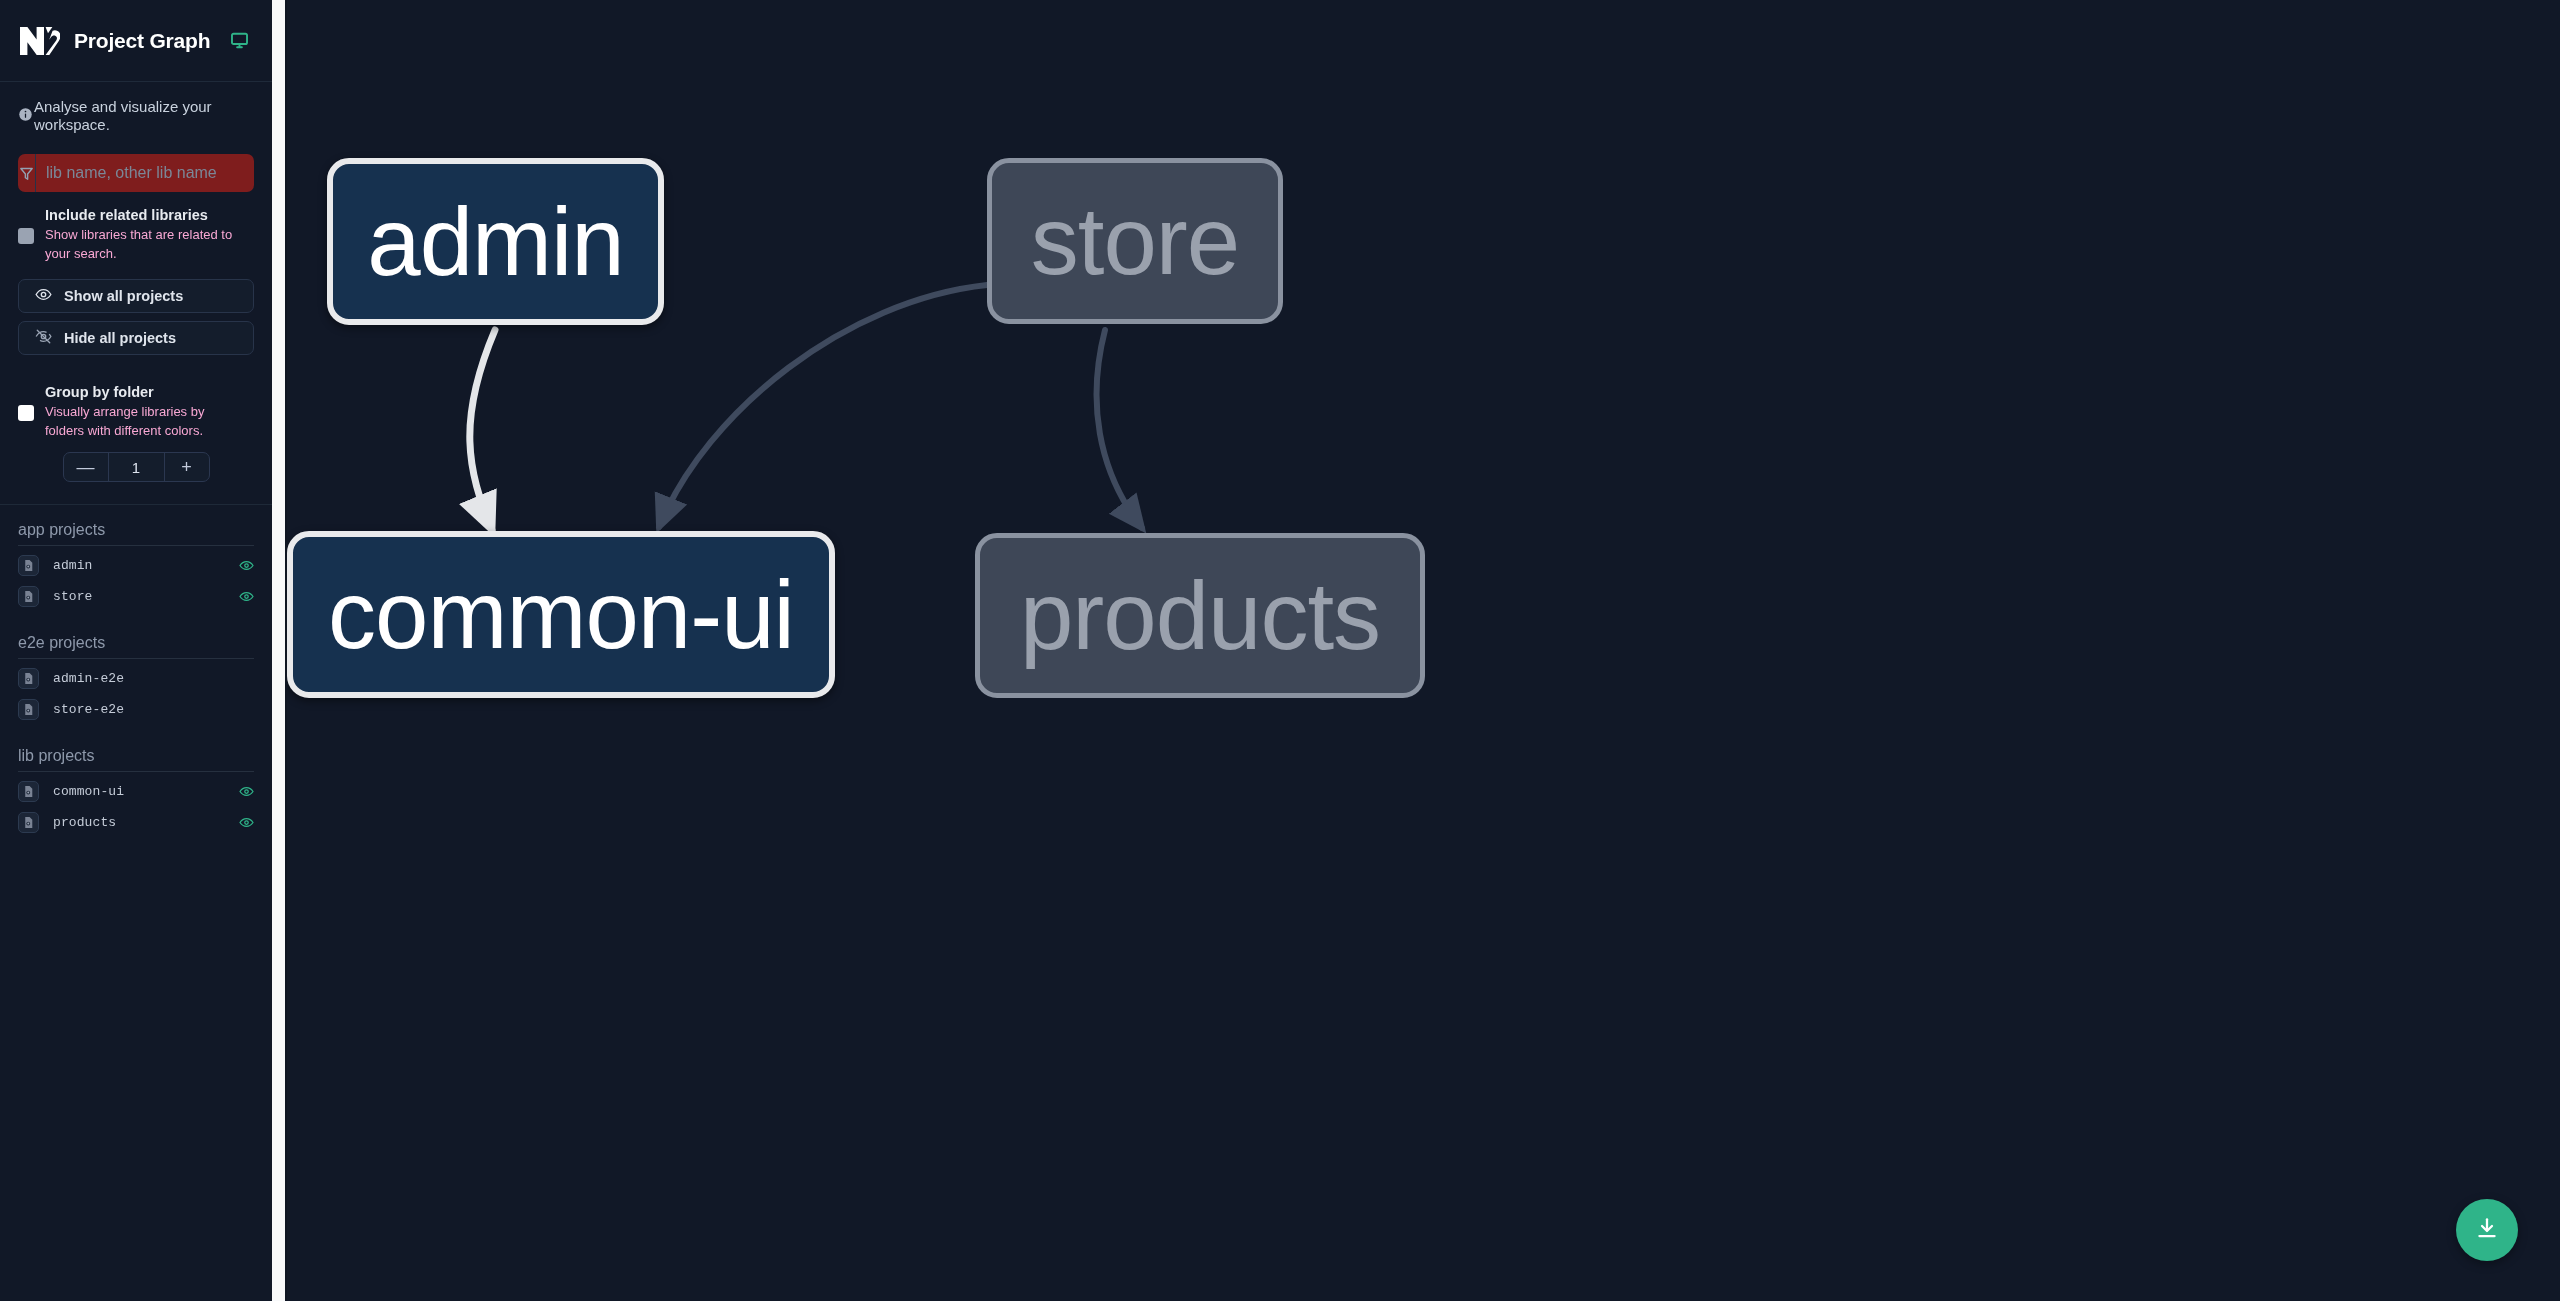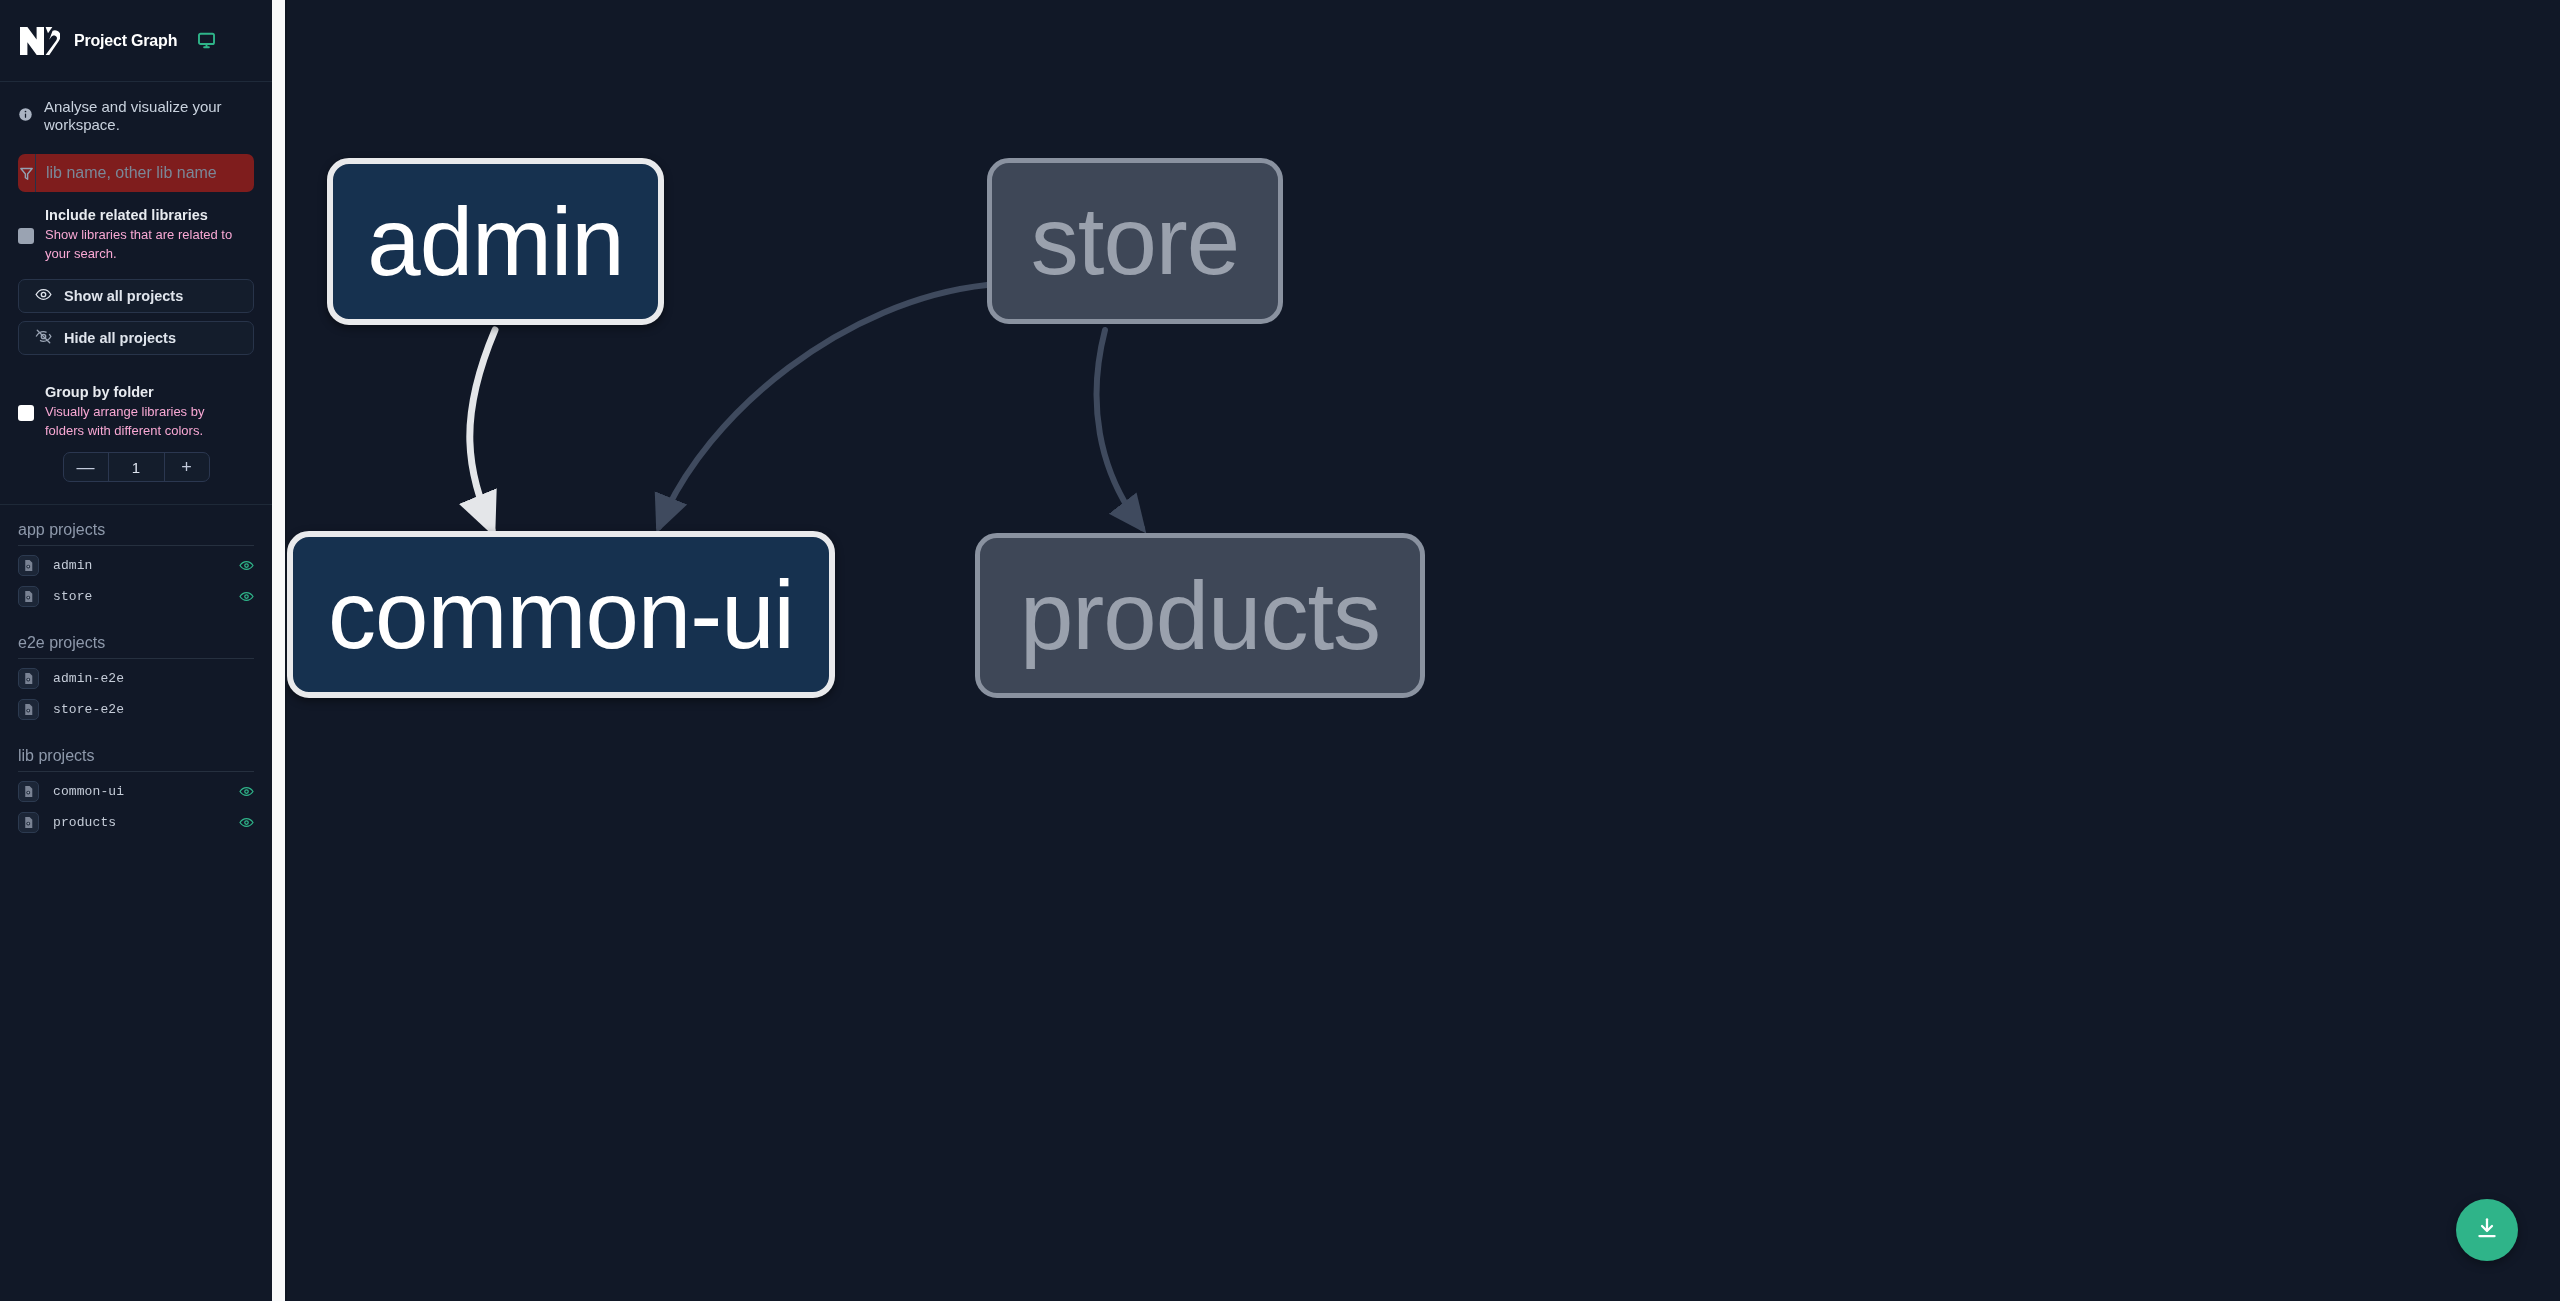--- a/index.html
+++ b/index.html
@@ -21,27 +21,27 @@
   }
   #sidebar-header {
     height: 82px; flex: 0 0 82px;
     display: flex; align-items: center;
     padding: 0 18px;
     border-bottom: 1px solid #1f2a3a;
     gap: 14px;
   }
   .nx-logo { width: 42px; height: 32px; flex: 0 0 42px; }
   #app-title {
-    color: #ffffff; font-size: 16px; font-weight: 700;
+    color: #ffffff; font-size: 21px; font-weight: 700;
     letter-spacing: -0.2px; white-space: nowrap;
   }
   #monitor-icon { margin-left: 6px; display:flex; align-items:center; }
 
   #tagline-row {
-    display: flex; align-items: center; gap: 10px;
+    display: flex; align-items: center; 
     padding: 16px 18px 12px 18px;
   }
   #tagline-row .info-ic { flex: 0 0 16px; }
   #tagline {
     color: #c9d2de; font-size: 15px; line-height: 18px;
   }
 
   #filter-wrap { padding: 8px 18px 0 18px; }
   #filter-box {
     display: flex; align-items: stretch;

